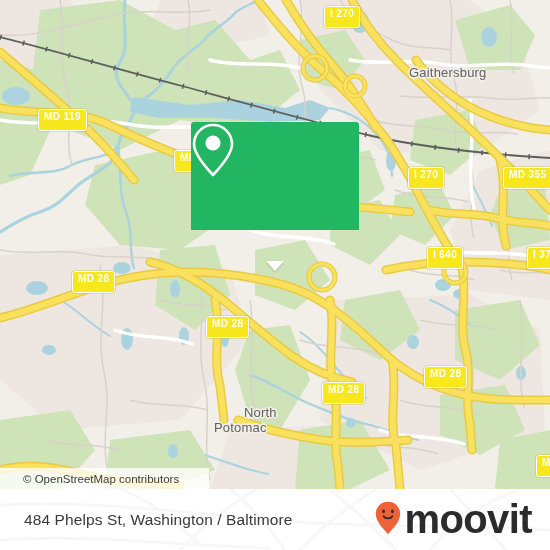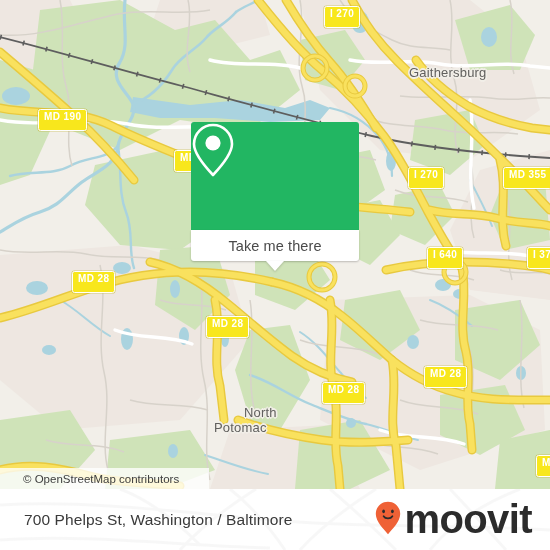--- a/index.html
+++ b/index.html
@@ -277,21 +277,21 @@
           <circle cx="355" cy="86" r="10"></circle>
         </g>
       </g>
     </svg>
 
     <div class="mlabel" style="left:409px; top:65px;">Gaithersburg</div>
     <div class="mlabel two" style="left:244px; top:405px;text-align:center;">North</div>
     <div class="mlabel two" style="left:214px; top:420px;">Potomac</div>
 
     <div class="shield" style="left:324px; top:6px;">I 270</div>
-    <div class="shield" style="left:38px;  top:109px;">MD 190</div>
+    <div class="shield" style="left:38px;  top:109px;">MD 119</div>
     <div class="shield" style="left:174px; top:150px;">MD</div>
     <div class="shield" style="left:408px; top:167px;">I 270</div>
     <div class="shield" style="left:503px; top:167px;">MD 355</div>
     <div class="shield" style="left:427px; top:247px;">I 640</div>
     <div class="shield" style="left:527px; top:247px;">I 37</div>
     <div class="shield" style="left:72px;  top:271px;">MD 28</div>
     <div class="shield" style="left:206px; top:316px;">MD 28</div>
     <div class="shield" style="left:322px; top:382px;">MD 28</div>
     <div class="shield" style="left:424px; top:366px;">MD 28</div>
     <div class="shield" style="left:536px; top:455px;">MD</div>
@@ -301,44 +301,41 @@
     </div>
 
     <div id="card">
       <div id="card-head">
         <span>
           <svg width="44" height="56" viewBox="0 0 44 56" fill="none" xmlns="http://www.w3.org/2000/svg">
             <path d="M22 3 C11.5 3 3 11.5 3 22 C3 32 14 44.5 22 53 C30 44.5 41 32 41 22 C41 11.5 32.5 3 22 3 Z" stroke="#ffffff" stroke-width="2.6" fill="none" stroke-linejoin="round"></path>
             <circle cx="22" cy="21" r="7.6" fill="#ffffff"></circle>
           </svg>
         </span>
-      </div>
-      <div id="card-foot">
-        <span>Take me there</span>
       </div>
       <div id="card-tail"></div>
     </div>
   </div>
 
   <div id="bottombar">
     <svg class="watermark" width="550" height="550" viewBox="0 0 550 550">
       <g stroke="#9a9a9a" fill="none" stroke-width="3">
         <path d="M120,489 C150,500 175,520 200,545"></path>
         <path d="M230,489 C250,505 268,525 285,550"></path>
         <path d="M330,489 C352,508 374,528 396,550"></path>
         <path d="M450,489 C470,510 488,530 506,550"></path>
         <path d="M0,505 C90,500 180,512 270,520 C360,528 450,524 550,530"></path>
         <path d="M0,540 C90,534 180,546 270,548"></path>
         <path d="M430,550 C450,525 480,505 520,489"></path>
         <path d="M300,550 C320,528 346,508 376,489"></path>
         <path d="M180,550 C200,528 226,508 256,489"></path>
       </g>
     </svg>
 
-    <div id="addr">700 Phelps St, Washington / Baltimore</div>
+    <div id="addr">484 Phelps St, Washington / Baltimore</div>
 
     <div id="logo">
       <span>
         <svg width="26" height="34" viewBox="0 0 26 34" xmlns="http://www.w3.org/2000/svg">
           <path d="M13 0.8 C6.1 0.8 0.8 6.1 0.8 13 C0.8 20.5 9 28.5 13 33.2
                    C17 28.5 25.2 20.5 25.2 13 C25.2 6.1 19.9 0.8 13 0.8 Z" fill="#ef6136"></path>
           <ellipse cx="8.6" cy="10.3" rx="1.35" ry="1.9" fill="#2b2b2b"></ellipse>
           <ellipse cx="17.4" cy="10.3" rx="1.35" ry="1.9" fill="#2b2b2b"></ellipse>
           <path d="M8.6 15.2 C10.3 18.1 15.7 18.1 17.4 15.2" stroke="#2b2b2b" stroke-width="1.7" fill="none" stroke-linecap="round"></path>
         </svg>

